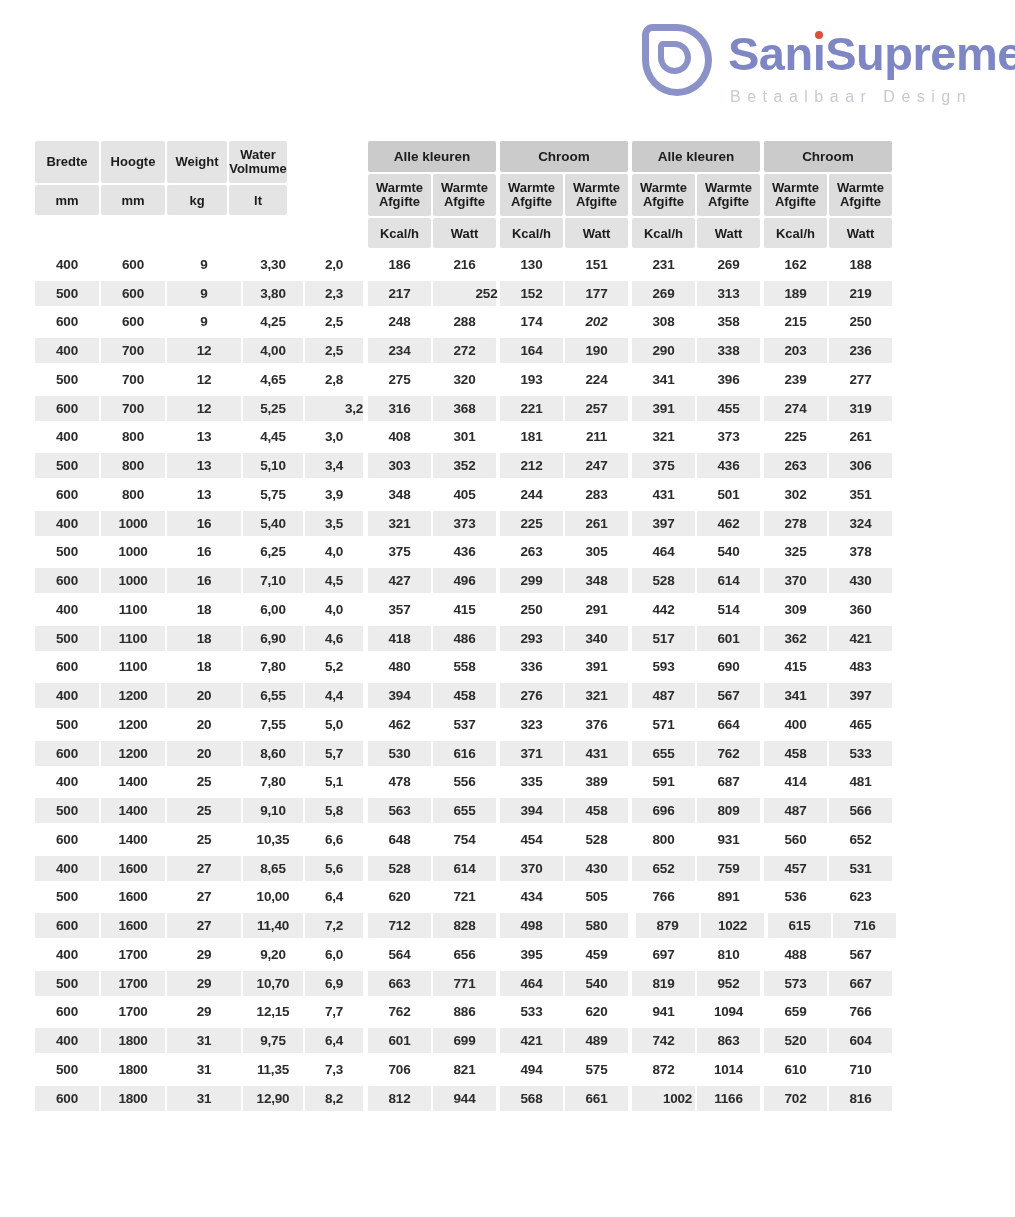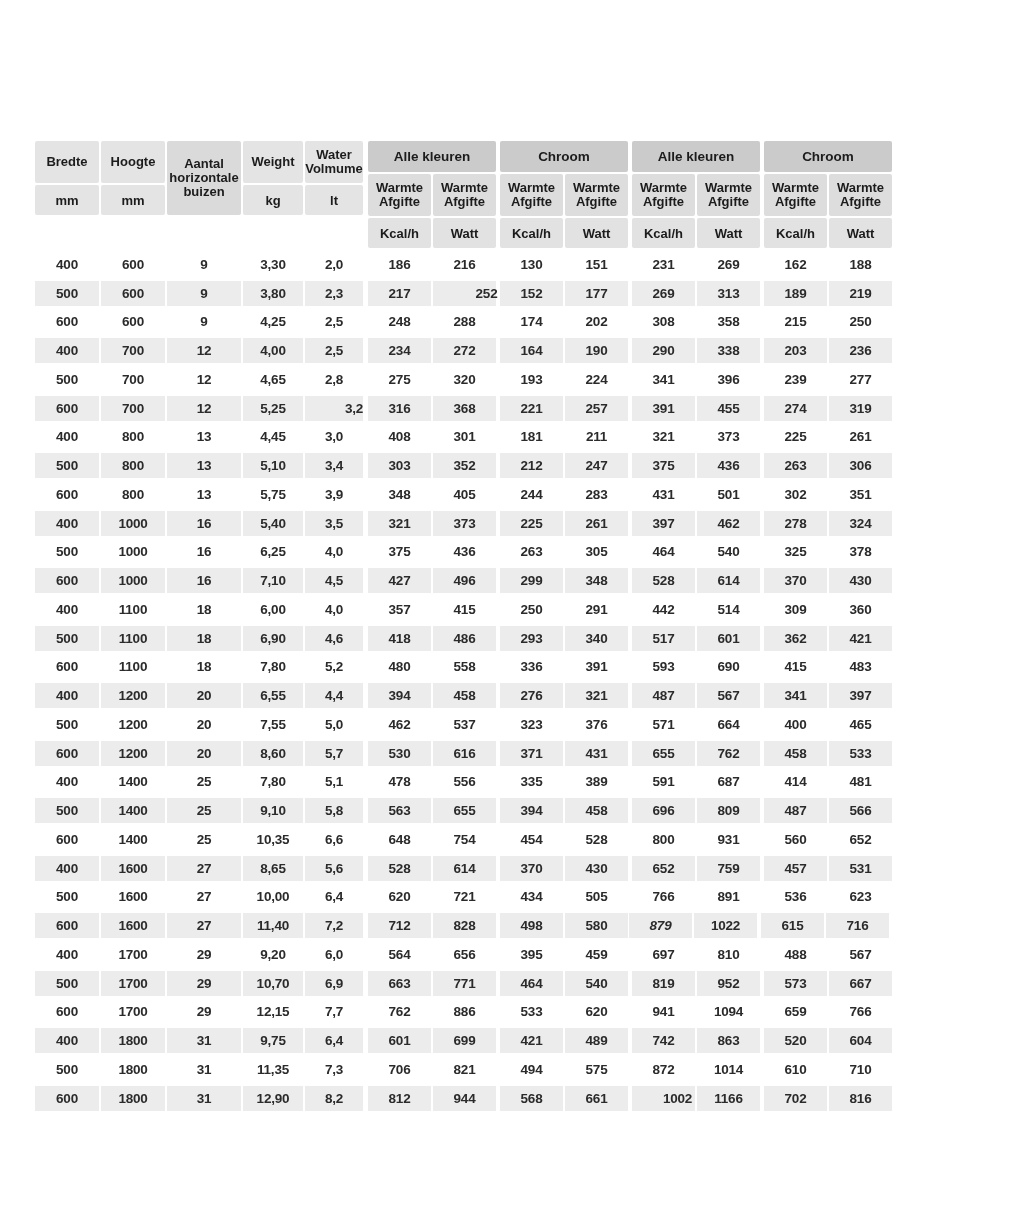--- a/index.html
+++ b/index.html
@@ -61,37 +61,42 @@
         color:#2b2b2b;flex:none;border-radius:2px;box-sizing:border-box;letter-spacing:-0.2px;}
   .cw0{width:64px}.cw1{width:64px}.cw2{width:74px}.cw3{width:60px}.cw4{width:58px}
   .cw5,.cw6,.cw7,.cw8,.cw9,.cw10,.cw11,.cw12{width:63px}
   .row.stripe .cell{background:#ECECEC;border-top:2px solid #ffffff;border-bottom:2px solid #ffffff;}
 </style>
 </head>
 <body>
 
 <div class="page">
 
+  <div class="logo">
+    <div>
+      <div class="drop-outer"></div>
+      <div class="drop-inner"></div>
+    </div>
+    <div class="brand"><span>San</span><span class="i-wrap">ı</span><span>Supreme</span></div>
+    <div class="tagline">Betaalbaar Design</div>
+  </div>
 
   <div class="sheet">
 
     <div class="thead">
 
       <div class="left-head">
         <div class="left-cols">
           <div class="lcol lc0">
             <div class="h">Bredte</div>
             <div class="u">mm</div>
           </div>
           <div class="lcol lc1">
             <div class="h">Hoogte</div>
             <div class="u">mm</div>
-          </div>
-          <div class="lcol lc2 tall">
-            <div class="h">Aantal horizontale buizen</div>
           </div>
           <div class="lcol lc3">
             <div class="h">Weight</div>
             <div class="u">kg</div>
           </div>
           <div class="lcol lc4">
             <div class="h">Water Volmume</div>
             <div class="u">lt</div>
           </div>
         </div>
@@ -173,21 +178,21 @@
         </div>
         <div class="row">
           <div class="cell cw0" style="margin-left: 0px;">600</div>
           <div class="cell cw1" style="margin-left: 2px;">600</div>
           <div class="cell cw2" style="margin-left: 2px;">9</div>
           <div class="cell cw3" style="margin-left: 2px;">4,25</div>
           <div class="cell cw4" style="margin-left: 2px;">2,5</div>
           <div class="cell cw5" style="margin-left: 5px;">248</div>
           <div class="cell cw6" style="margin-left: 2px;">288</div>
           <div class="cell cw7" style="margin-left: 4px;">174</div>
-          <div class="cell cw8" style="margin-left: 2px;">202</div>
+          <div class="cell cw8" style="margin-left: 2px; font-style: italic;">202</div>
           <div class="cell cw9" style="margin-left: 4px;">308</div>
           <div class="cell cw10" style="margin-left: 2px;">358</div>
           <div class="cell cw11" style="margin-left: 4px;">215</div>
           <div class="cell cw12" style="margin-left: 2px;">250</div>
         </div>
         <div class="row stripe">
           <div class="cell cw0" style="margin-left: 0px;">400</div>
           <div class="cell cw1" style="margin-left: 2px;">700</div>
           <div class="cell cw2" style="margin-left: 2px;">12</div>
           <div class="cell cw3" style="margin-left: 2px;">4,00</div>
@@ -489,21 +494,21 @@
         <div class="row stripe">
           <div class="cell cw0" style="margin-left: 0px;">600</div>
           <div class="cell cw1" style="margin-left: 2px;">1600</div>
           <div class="cell cw2" style="margin-left: 2px;">27</div>
           <div class="cell cw3" style="margin-left: 2px;">11,40</div>
           <div class="cell cw4" style="margin-left: 2px;">7,2</div>
           <div class="cell cw5" style="margin-left: 5px;">712</div>
           <div class="cell cw6" style="margin-left: 2px;">828</div>
           <div class="cell cw7" style="margin-left: 4px;">498</div>
           <div class="cell cw8" style="margin-left: 2px;">580</div>
-          <div class="cell cw9" style="margin-left: 1px; font-style: italic;">879</div>
+          <div class="cell cw9" style="margin-left: 8px;">879</div>
           <div class="cell cw10" style="margin-left: 2px;">1022</div>
           <div class="cell cw11" style="margin-left: 4px;">615</div>
           <div class="cell cw12" style="margin-left: 2px;">716</div>
         </div>
         <div class="row">
           <div class="cell cw0" style="margin-left: 0px;">400</div>
           <div class="cell cw1" style="margin-left: 2px;">1700</div>
           <div class="cell cw2" style="margin-left: 2px;">29</div>
           <div class="cell cw3" style="margin-left: 2px;">9,20</div>
           <div class="cell cw4" style="margin-left: 2px;">6,0</div>

